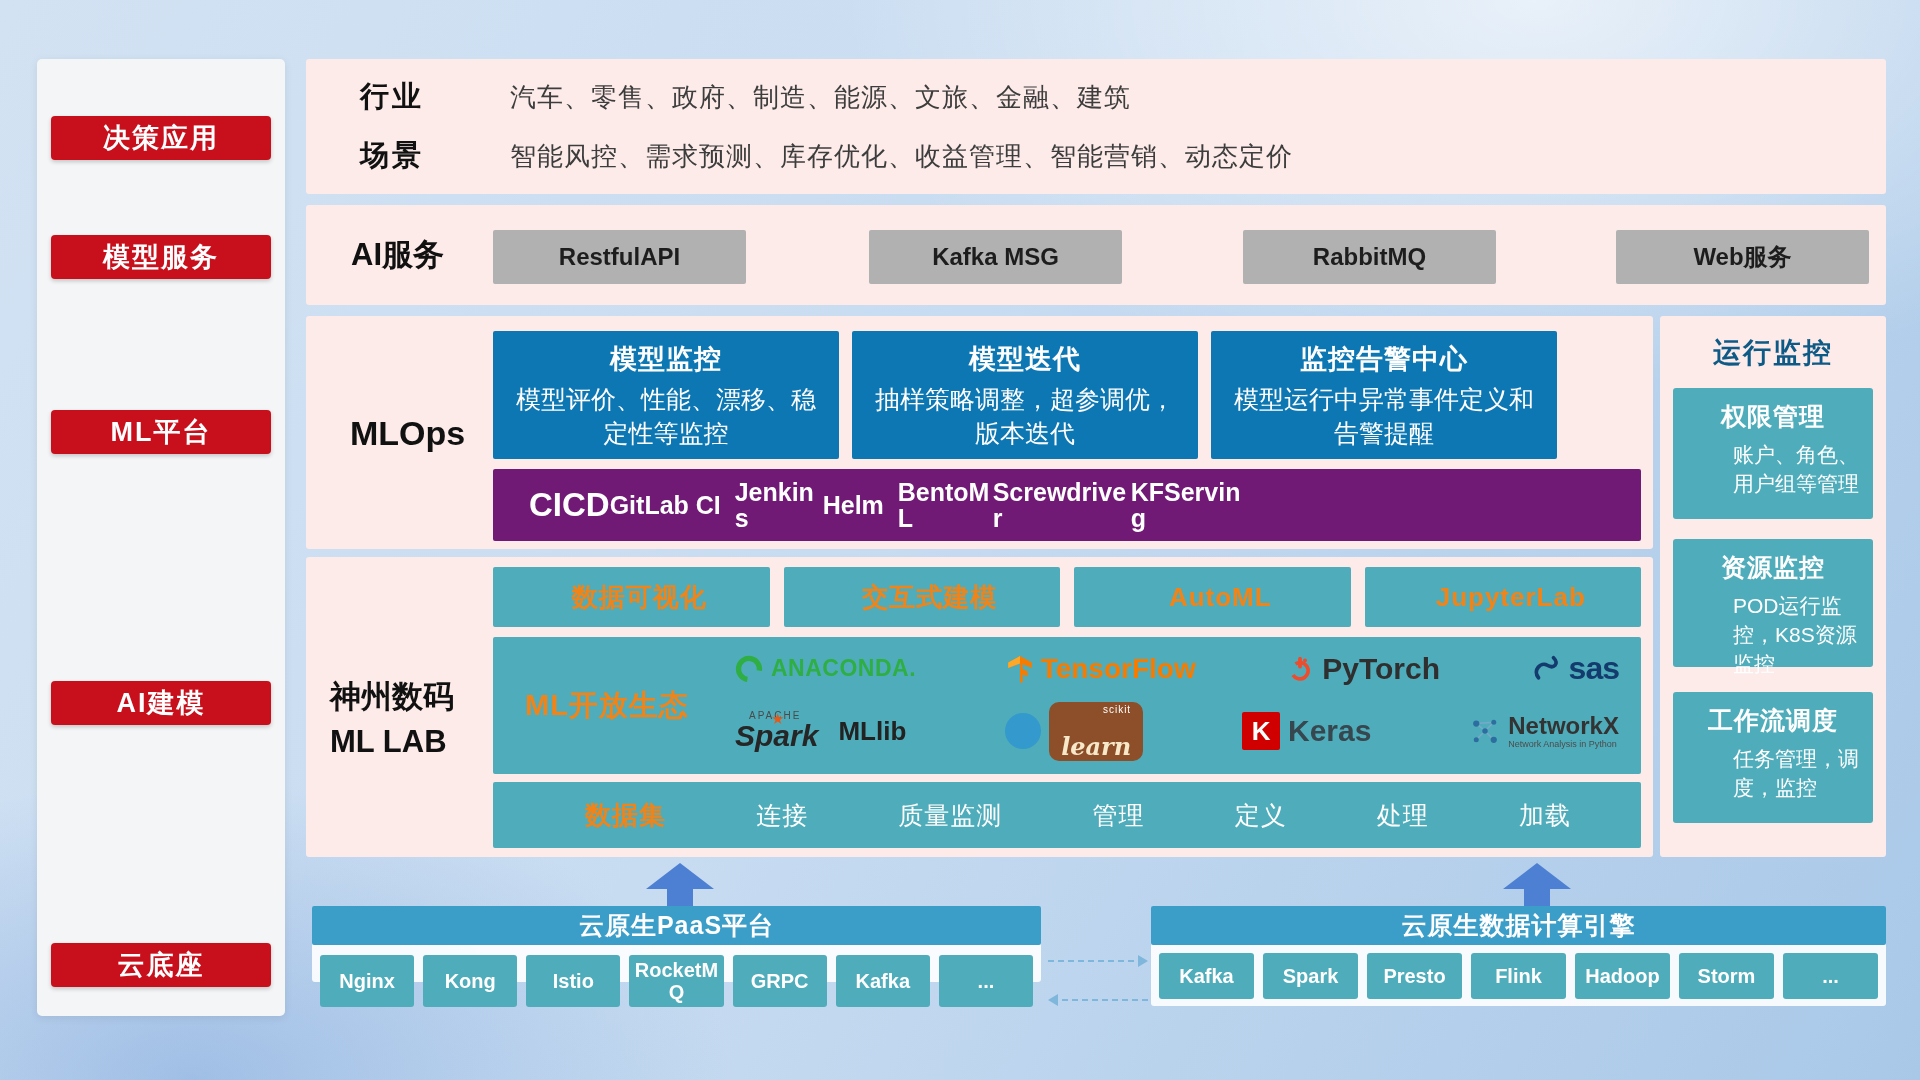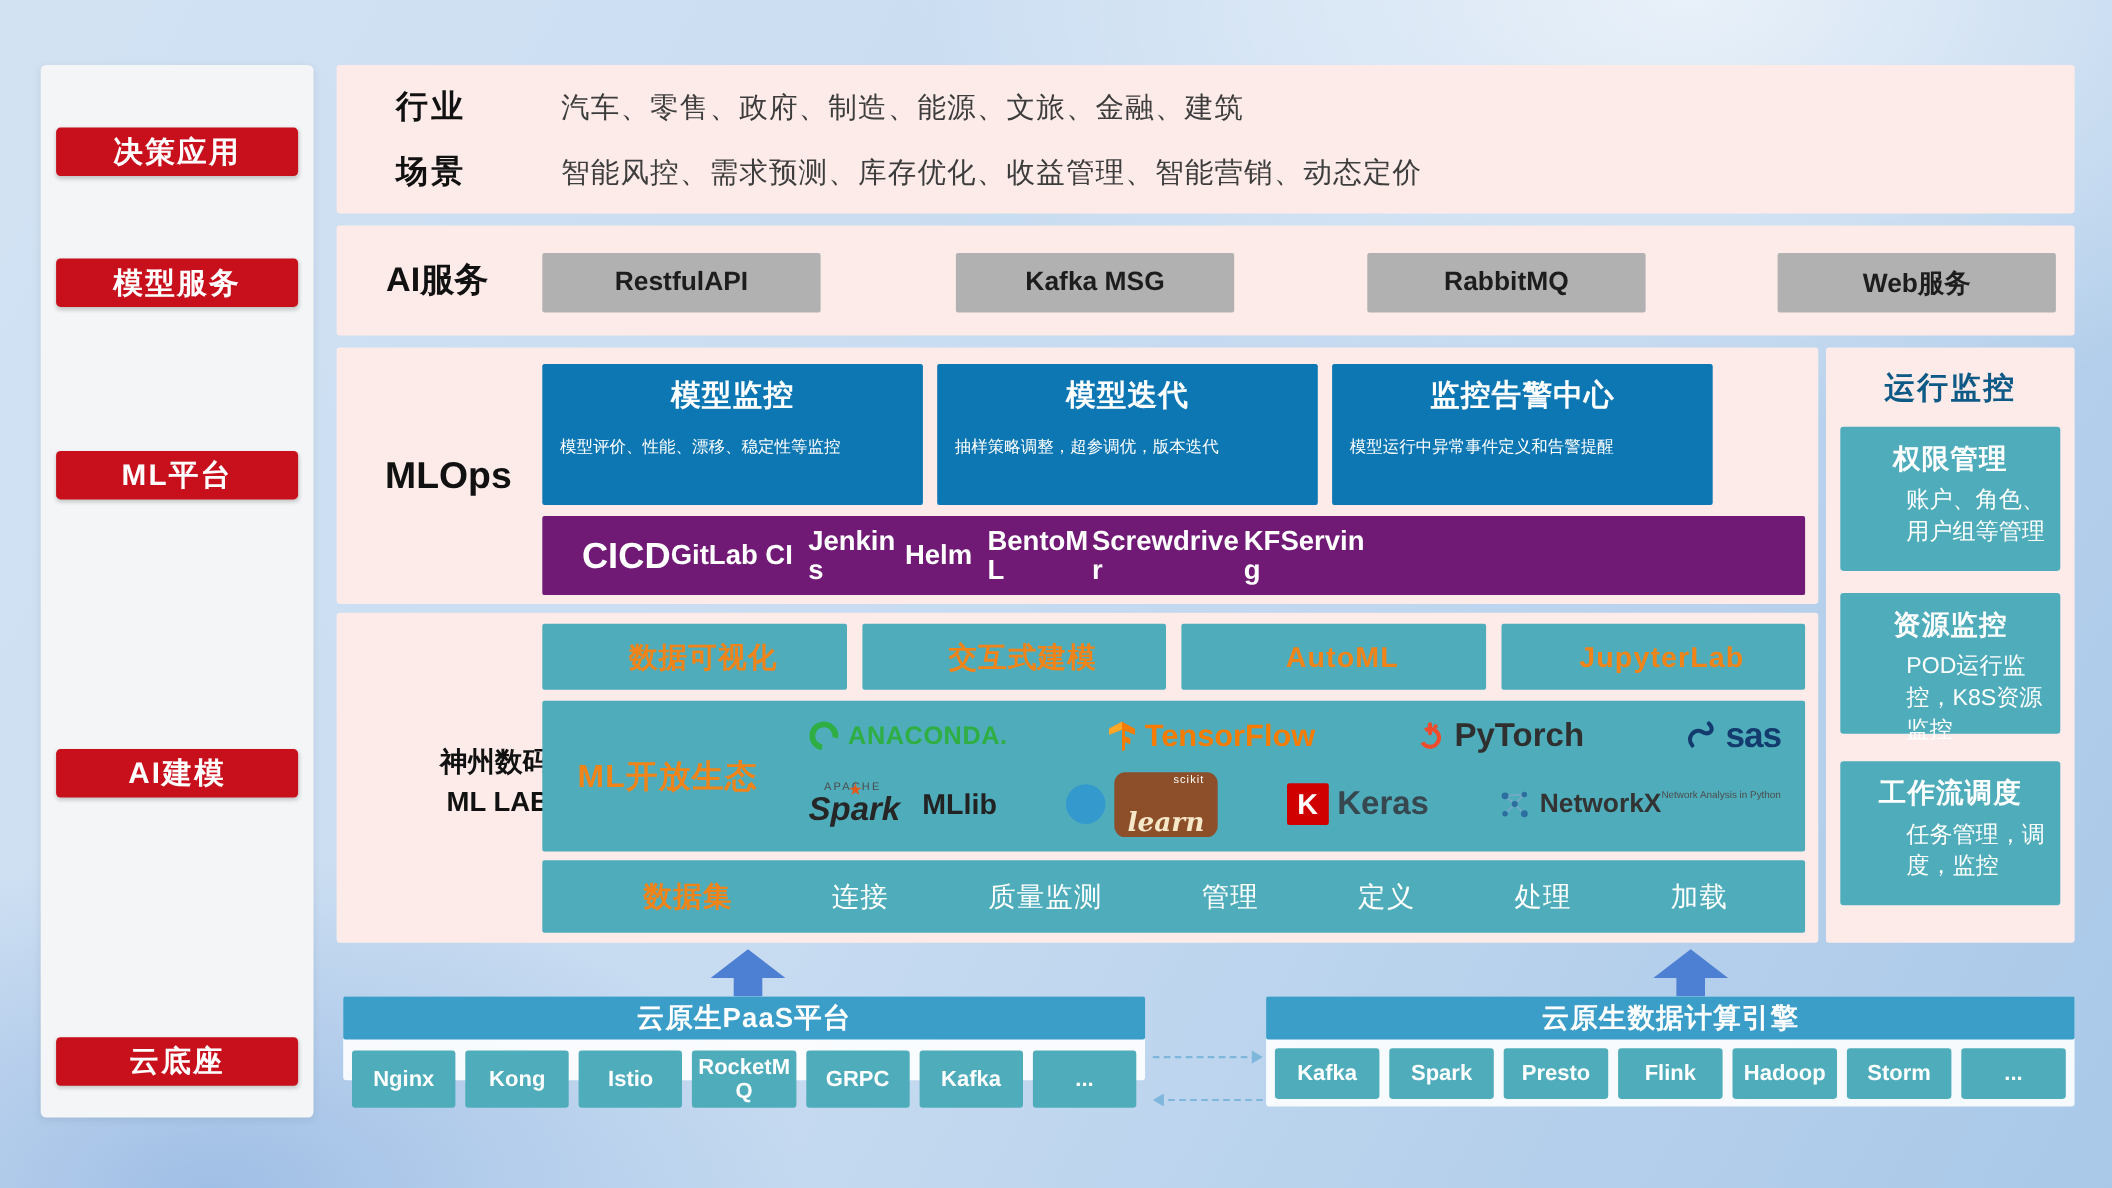--- a/index.html
+++ b/index.html
@@ -30,35 +30,35 @@
   .graybtn{position:absolute; top:25px; width:253px; height:54px; background:#b1b1b1;
     color:#1d1d1d; font-weight:700; font-size:24px; display:flex; align-items:center;
     justify-content:center; border-radius:2px;}
   
   .mlops-label{position:absolute; left:44px; top:50%; transform:translateY(-50%);
     font-size:34px; font-weight:700; color:#111;}
   .mlops-cards{position:absolute; left:187px; top:15px; width:1064px; height:128px;
     display:flex; gap:13px;}
   .bluecard{flex:1; background:#0d77b3; color:#fff; padding:10px 16px; border-radius:2px;}
   .bluecard .t{display:block; text-align:center; font-size:27px; font-weight:700; letter-spacing:1px;}
-  .bluecard .d{display:block; text-align:left; font-size:15px; line-height:1.35; margin-top:20px;}
+  .bluecard .d{display:block; text-align:center; font-size:25px; line-height:1.35; margin-top:6px;}
   .cicd-bar{position:absolute; left:187px; top:153px; width:1148px; height:72px;
     background:#701a75; border-radius:2px; display:flex; align-items:center;
     padding:0 36px; color:#fff;}
   .cicd-title{font-size:33px; font-weight:700;}
   .cicd-item{font-size:25px; font-weight:700; word-break:break-all; line-height:1.05; text-align:left;}
   .cicd-item:nth-of-type(2){width:125px;}
   .cicd-item:nth-of-type(3){width:88px;}
   .cicd-item:nth-of-type(4){width:75px;}
   .cicd-item:nth-of-type(5){width:95px;}
   .cicd-item:nth-of-type(6){width:138px;}
   .cicd-item:nth-of-type(7){width:112px;}
   
-  .mllab-label{position:absolute; left:24px; top:118px; width:170px; font-size:25px;
-    font-weight:700; color:#111; line-height:1.45;text-align:right;}
+  .mllab-label{position:absolute; left:24px; top:118px; width:170px; font-size:31px;
+    font-weight:700; color:#111; line-height:1.45;}
   .tealrow{position:absolute; left:187px; top:10px; width:1148px; height:60px; display:flex; gap:14px;}
   .tealbtn{flex:1; background:#4fadbb; color:#f08419; font-weight:700; font-size:26px;
     display:flex; align-items:center; justify-content:center; border-radius:2px; letter-spacing:1px;padding-left:16px;}
   .ecobox{position:absolute; left:187px; top:80px; width:1148px; height:137px;
     background:#4fadbb; border-radius:2px;}
   .eco-label{position:absolute; left:32px; top:50%; transform:translateY(-50%);
     color:#f08419; font-weight:700; font-size:29px; letter-spacing:1px;}
   .eco-rows{position:absolute; left:242px; right:22px; top:6px; bottom:6px;
     display:flex; flex-direction:column; justify-content:space-around;}
   .eco-row{display:flex; align-items:center; justify-content:space-between;}
@@ -73,21 +73,21 @@
   .spark-star{position:absolute; top:-10px; left:36px; color:#e25a1c; font-size:15px; font-style:normal;}
   .mllib{font-size:26px; color:#222; font-weight:600; margin-left:12px;}
   .sk-circle{width:36px; height:36px; border-radius:50%; background:#3499cd; display:inline-block;}
   .sk-badge{display:inline-flex; flex-direction:column; align-items:flex-end;
     background:#8c4f2a; border-radius:10px; padding:2px 12px;gap:20px;}
   .sk-top{font-style:normal; font-size:10px; color:#fff; letter-spacing:1px;}
   .sk-main{font-family:"DejaVu Serif",serif; font-style:italic; font-size:24px; color:#f6e8c9; line-height:1;}
   .keras-k{width:38px; height:38px; background:#d00000; color:#fff; display:inline-flex;
     align-items:center; justify-content:center; font-weight:700; font-size:26px; border-radius:2px;}
   .keras-text{font-size:30px; color:#37474f; font-weight:600;}
-  .nx-stack{display:inline-flex; flex-direction:row; line-height:1.1;justify-content:space-between;}
+  .nx-stack{display:inline-flex; flex-direction:column; line-height:1.1;justify-content:space-between;}
   .nx-text{font-size:24px; font-weight:700; color:#333;}
   .nx-sub{font-style:normal; font-size:9px; color:#4c4c4c;}
   .datasetbar{position:absolute; left:187px; top:225px; width:1148px; height:66px;
     background:#4fadbb; border-radius:2px; display:flex; align-items:center;
     justify-content:space-between; padding:0 70px 0 92px;}
   .ds-label{color:#f08419; font-weight:700; font-size:26px; letter-spacing:1px;}
   .ds-item{color:#fff; font-size:25px; letter-spacing:1px;}
   
   .mon-title{position:absolute; left:0; right:0; top:18px; text-align:center;
     font-size:28px; font-weight:700; color:#0e5a86; letter-spacing:2px;}

